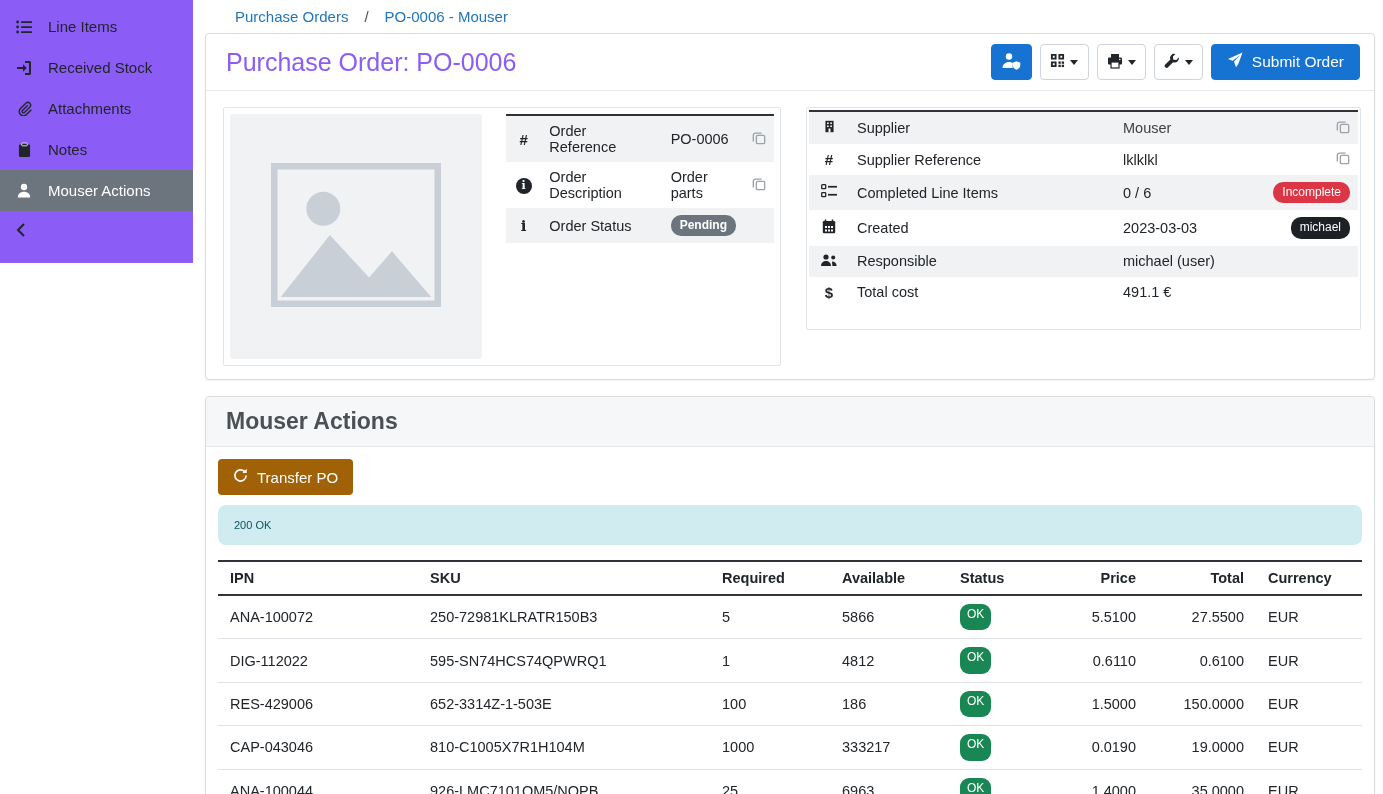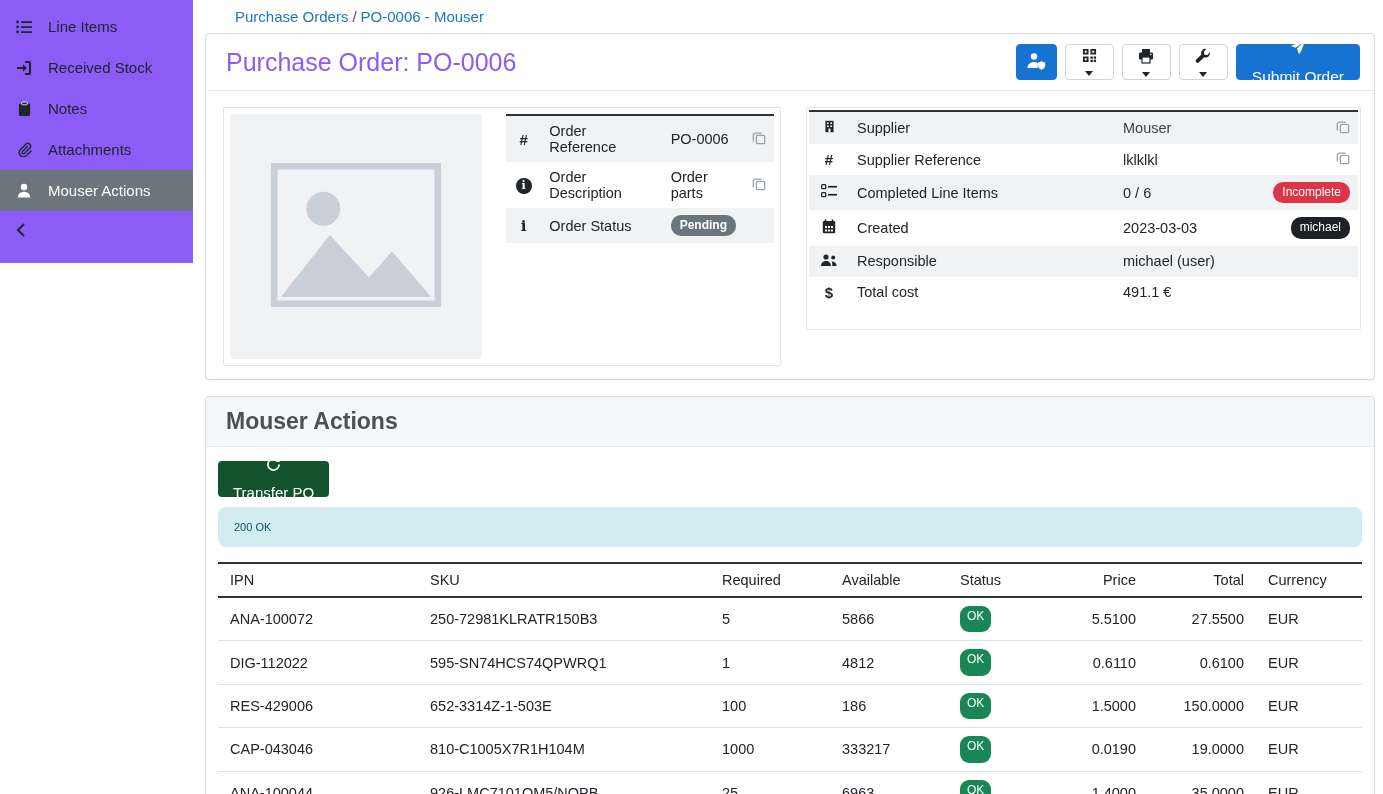--- a/index.html
+++ b/index.html
@@ -13,31 +13,31 @@
   
   .sidebar { width:193px; flex:0 0 193px; }
   .sidebar-inner { background:#8b5cf6; padding:6px 0 12px; }
   .side-item { display:flex; align-items:center; gap:15px; height:41px; padding:0 10px 0 15px; font-size:15px; color:#212529; cursor:pointer; }
   .side-item .sicon { width:18px; display:flex; justify-content:center; align-items:center; }
   .side-item.active { background:#6c757d; color:#fff; }
   .collapse-row { height:40px; display:flex; align-items:center; padding-left:16px; cursor:pointer; }
 
   
   .content { flex:1; padding:0 8px 0 12px; }
-  .breadcrumb { height:33px; display:flex; align-items:center; gap:4px; padding-left:30px; font-size:15px; }
+  .breadcrumb { height:33px; display:flex; align-items:center; gap:16px; padding-left:30px; font-size:15px; }
   .breadcrumb a { color:#1f75bb; text-decoration:none; cursor:pointer; }
   .breadcrumb .sep { color:#495057; }
 
   .panel { border:1px solid #d8dcdf; border-radius:4px; background:#fff; box-shadow:0 1px 2px rgba(0,0,0,.05); }
 
   
   .po-header { display:flex; align-items:center; justify-content:space-between; padding:10px 14px 10px 20px; border-bottom:1px solid #e6e8ea; }
   .po-title { font-size:25px; font-weight:400; color:#8b5cf6; }
   .toolbar { display:flex; align-items:center; gap:8px; }
-  .btn { display:inline-flex; align-items:center; justify-content:center; height:36px; border-radius:4px; border:1px solid transparent; font-size:15px; cursor:pointer; background:#fff; font-family:inherit;flex-direction:column; }
+  .btn { display:inline-flex; align-items:center; justify-content:center; height:36px; border-radius:4px; border:1px solid transparent; font-size:15px; cursor:pointer; background:#fff; font-family:inherit; }
   .btn-blue { background:#1673d2; color:#fff; border-color:#1673d2; }
   .icon-btn { width:41px; }
   .btn-light { border-color:#ced4da; color:#212529; width:49px; gap:5px; }
   .btn-submit { padding:0 15px; gap:9px; font-weight:500; font-size:15.5px; }
   .caret { width:0; height:0; border-left:4px solid transparent; border-right:4px solid transparent; border-top:5px solid #212529; }
 
   
   .po-body { display:flex; align-items:flex-start; gap:25px; padding:16px 13px 13px 17px; }
   .detail-box { border:1px solid #e2e5e8; border-radius:2px; background:#fff; }
   .left-box { flex:0 0 558px; display:flex; gap:24px; padding:6px; }
@@ -64,25 +64,25 @@
   .badge { display:inline-block; border-radius:10px; padding:3px 9px 4px; font-size:12px; font-weight:400; color:#fff; line-height:1.2; }
   .badge-gray { background:#6c757d; font-weight:600; }
   .badge-red { background:#dc3545; }
   .badge-dark { background:#1d2125; }
   .badge-green { background:#198754; padding:3px 7px 9px; border-radius:9px; }
 
   
   .actions-panel { margin-top:16px; }
   .actions-header { background:#f6f7f8; border-bottom:1px solid #e6e8ea; border-radius:4px 4px 0 0; padding:11px 20px; font-size:23px; font-weight:600; color:#4a5056; }
   .actions-body { padding:12px; }
-  .btn-dark { background:#14532d; color:#fff; padding:0 14px; gap:9px; }
+  .btn-dark { background:#a16207; color:#fff; padding:0 14px; gap:9px; }
   .alert { background:#d1ecf1; color:#0c5460; border-radius:8px; padding:14px 16px; margin:10px 0 15px; font-size:11px; }
 
   table.main { width:100%; border-collapse:collapse; font-size:14.5px; border-top:2px solid #2f3337; }
-  table.main th { font-weight:400; text-align:left; padding:8px 12px; border-bottom:2px solid #2f3337; }
+  table.main th { font-weight:700; text-align:left; padding:8px 12px; border-bottom:2px solid #2f3337; }
   table.main td { padding:8px 12px; border-bottom:1px solid #dee2e6; }
   table.main .num { text-align:right; }
 </style>
 </head>
 <body>
 
 <div class="app">
 
   <aside class="sidebar">
     <div class="sidebar-inner">
@@ -106,35 +106,35 @@
           <svg width="16" height="16" viewBox="0 0 16 16" fill="currentColor">
               <path d="M7 4.2 10.8 8 7 11.8V9H1V7h6z"></path>
               <path d="M9 1h4.5A1.5 1.5 0 0 1 15 2.5v11a1.5 1.5 0 0 1-1.5 1.5H9v-2h4V3H9z"></path>
             </svg>
         </span>
         <span>Received Stock</span>
       </div>
 
       <div class="side-item">
         <span class="sicon">
+          <svg width="15" height="15" viewBox="0 0 16 16">
+              <path d="M11.5 4.5 5.8 10.2a1.5 1.5 0 0 0 2.1 2.1l6-6a3 3 0 0 0-4.2-4.2l-6 6a4.5 4.5 0 0 0 6.4 6.4l5.2-5.2" fill="none" stroke="currentColor" stroke-width="1.5"></path>
+            </svg>
+        </span>
+        <span>Attachments</span>
+      </div>
+
+      <div class="side-item">
+        <span class="sicon">
           <svg width="13" height="16" viewBox="0 0 14 16" fill="currentColor">
               <rect x="1" y="2" width="12" height="13.5" rx="1.2"></rect>
               <rect x="4" y=".5" width="6" height="3" rx=".8" stroke="#e9ecef" stroke-width="1"></rect>
             </svg>
         </span>
         <span>Notes</span>
-      </div>
-
-      <div class="side-item">
-        <span class="sicon">
-          <svg width="15" height="15" viewBox="0 0 16 16">
-              <path d="M11.5 4.5 5.8 10.2a1.5 1.5 0 0 0 2.1 2.1l6-6a3 3 0 0 0-4.2-4.2l-6 6a4.5 4.5 0 0 0 6.4 6.4l5.2-5.2" fill="none" stroke="currentColor" stroke-width="1.5"></path>
-            </svg>
-        </span>
-        <span>Attachments</span>
       </div>
 
       <div class="side-item active">
         <span class="sicon">
           <svg width="14" height="15" viewBox="0 0 14 15" fill="currentColor">
               <circle cx="7" cy="4" r="3.2"></circle>
               <path d="M.8 14.5C.8 10.9 3.6 8.8 7 8.8s6.2 2.1 6.2 5.7z"></path>
             </svg>
         </span>
         <span>Mouser Actions</span>

